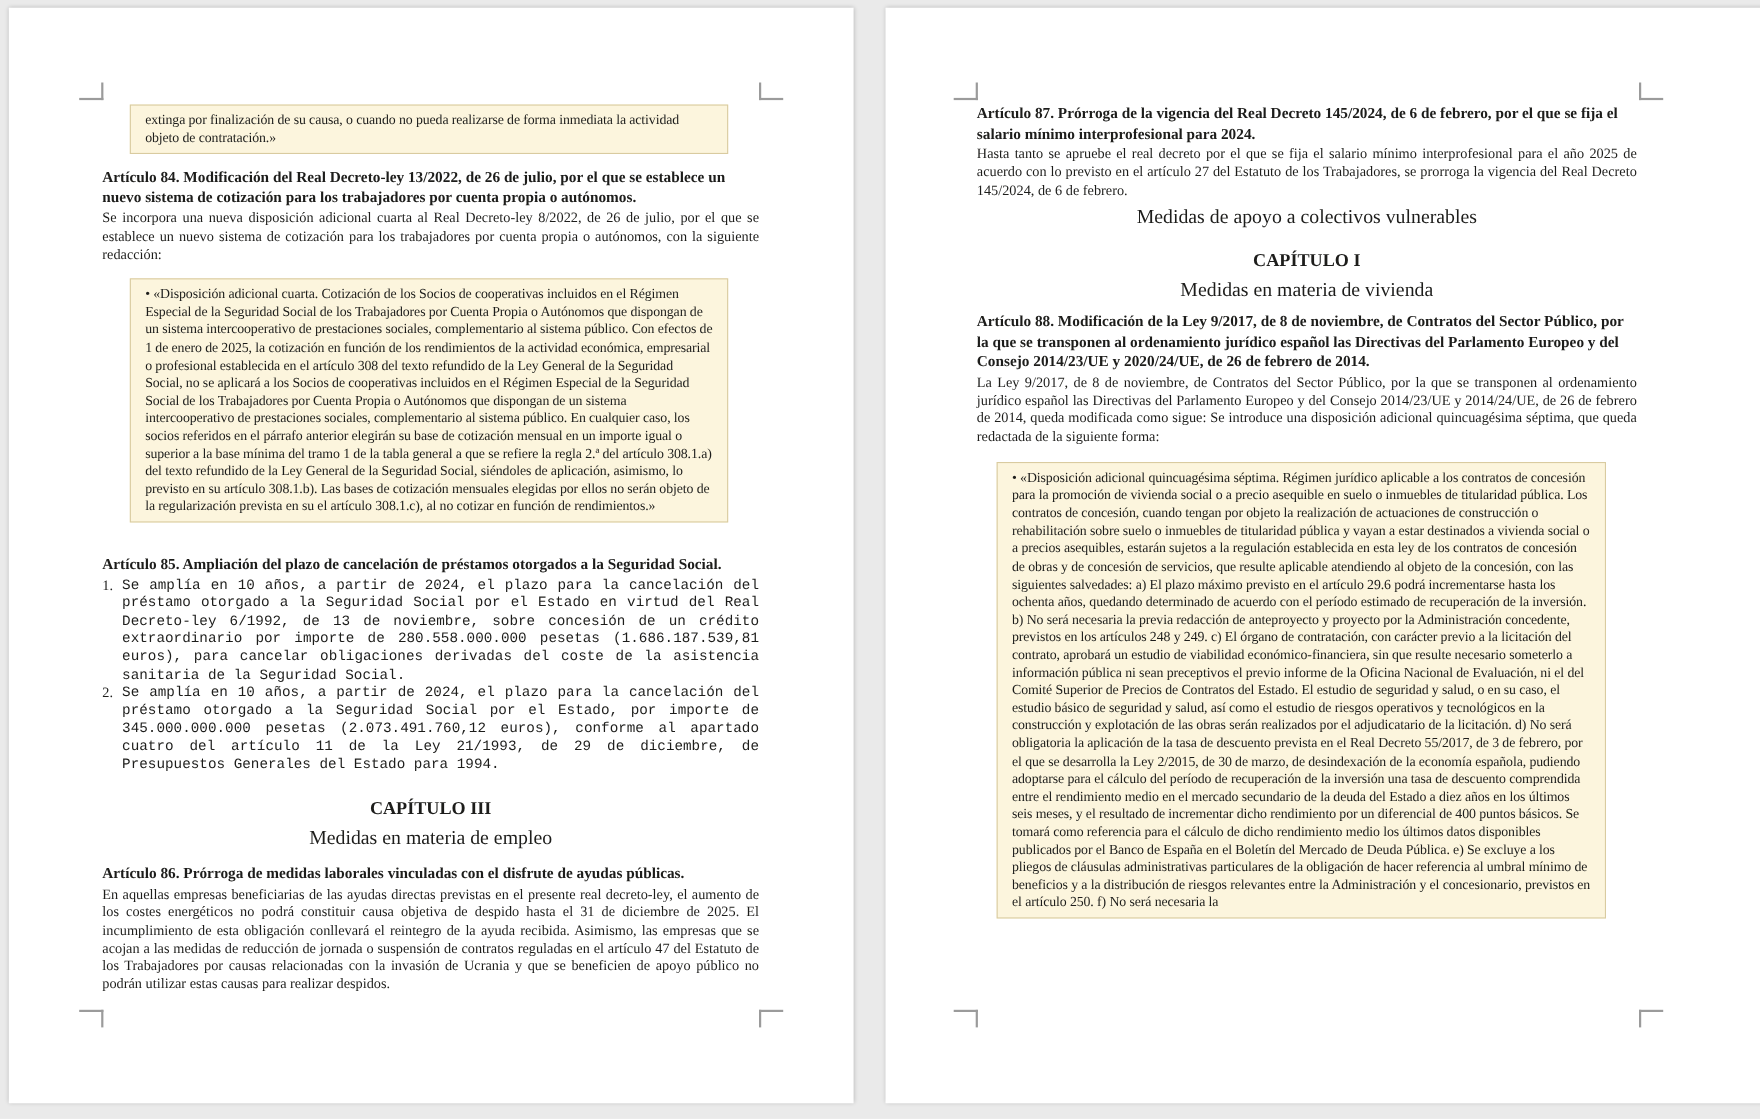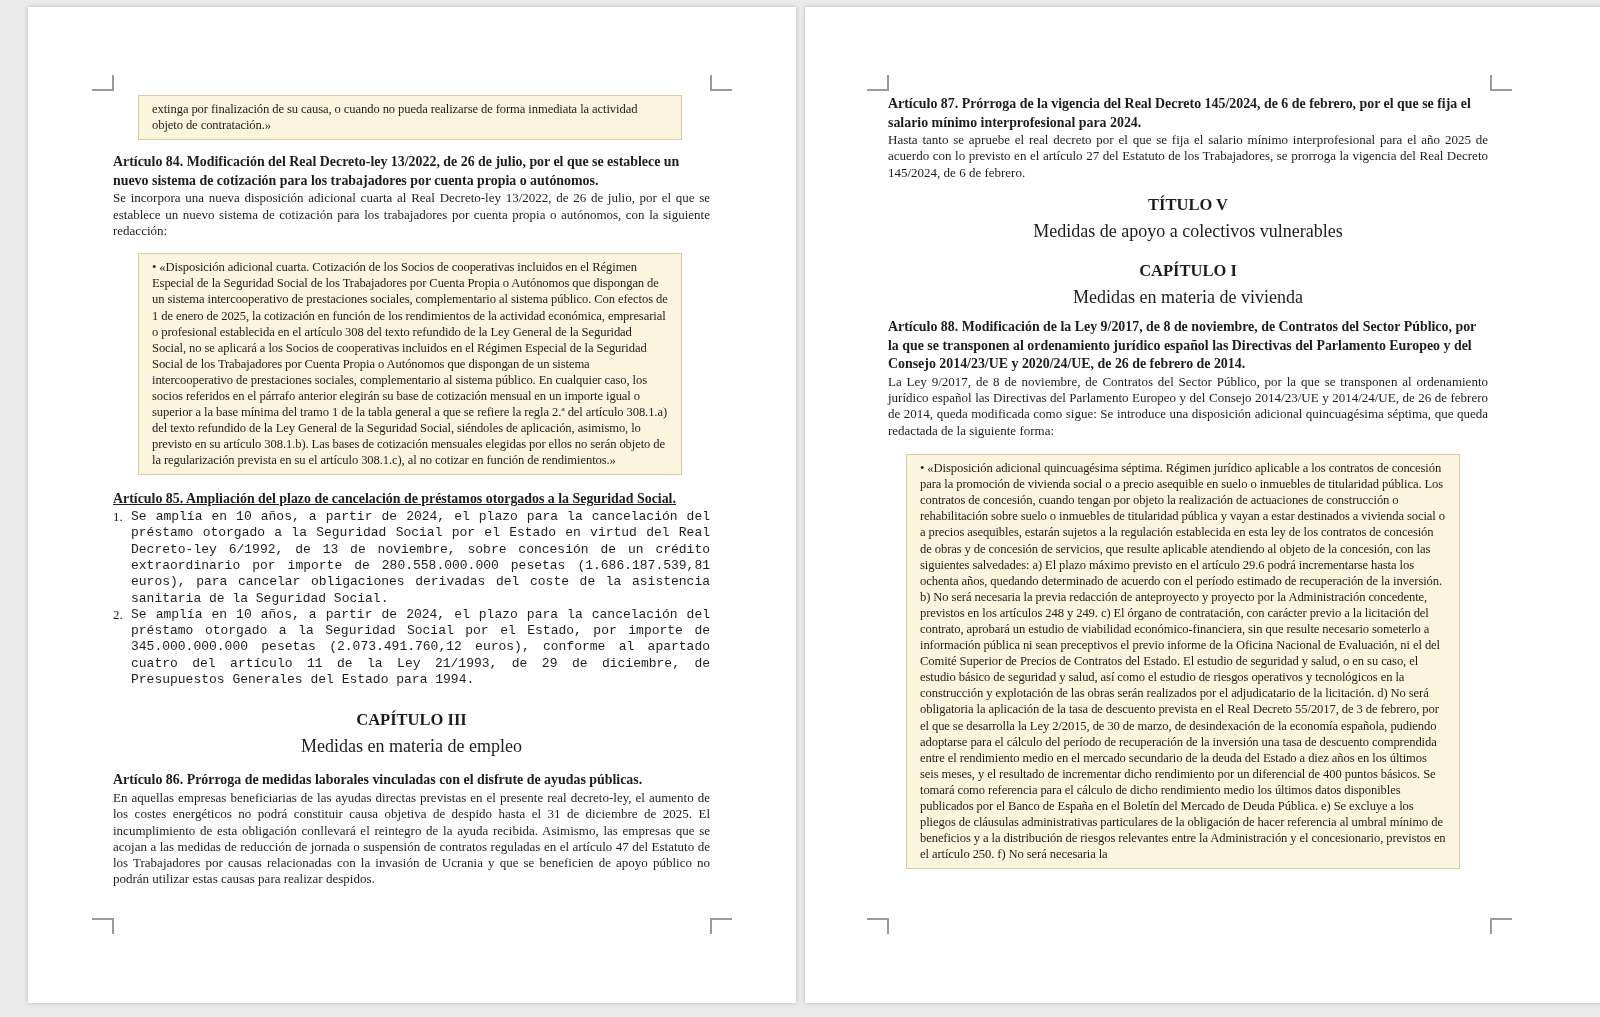--- a/index.html
+++ b/index.html
@@ -11,21 +11,21 @@
     overflow: hidden;
     position: relative;
   }
   .page {
     position: absolute;
     top: 7px;
     height: 996px;
     background: var(--paper, #ffffff);
     box-shadow: 0 0 4px rgba(0,0,0,0.22);
   }
-  #page-left  { left: 28px;  width: 768px; }
+  #page-left  { left: 8px;  width: 768px; }
   #page-right { left: 805px; width: 822px; }
 
   .content { position: absolute; top: 88px; }
   #page-left  .content { left: 85px; width: 597px; }
   #page-right .content { left: 83px; width: 600px; }
 
   
   .cropmark {
     position: absolute;
     width: 20px; height: 14px;
@@ -95,41 +95,41 @@
   }
 
   
   .mt-sm  { margin-top: 8px;  }
   .mt-md  { margin-top: 14px; }
   .mt-xl  { margin-top: 22px; }
   .qb-top    { margin: 0 28px 0 25px; }
   .qb-art84  { margin: 14px 28px 0 25px; }
   .qb-art88  { margin: 15px 28px 0 18px; }
   .h-art84 { margin-top: 13px; }
-  .h-art85 { margin-top: 15px; text-decoration: underline; }
+  .h-art85 { margin-top: 30px; }
   .h-art86 { margin-top: 17px; }
   .h-art88 { margin-top: 13px; }
 </style>
 </head>
 <body>
 
 <div class="page" id="page-left">
   <div class="cropmark cm-tl"></div>
   <div class="cropmark cm-tr"></div>
   <div class="cropmark cm-bl"></div>
   <div class="cropmark cm-br"></div>
 
   <div class="content">
 
     <div class="quote-box qb-top">
       <p>extinga por finalización de su causa, o cuando no pueda realizarse de forma inmediata la actividad objeto de contratación.»</p>
     </div>
 
     <p class="art-heading h-art84">Artículo 84. Modificación del Real Decreto-ley 13/2022, de 26 de julio, por el que se establece un nuevo sistema de cotización para los trabajadores por cuenta propia o autónomos.</p>
-    <p class="body-p">Se incorpora una nueva disposición adicional cuarta al Real Decreto-ley 13/2022, de 26 de julio, por el que se establece un nuevo sistema de cotización para los trabajadores por cuenta propia o autónomos, con la siguiente redacción:</p>
+    <p class="body-p">Se incorpora una nueva disposición adicional cuarta al Real Decreto-ley 8/2022, de 26 de julio, por el que se establece un nuevo sistema de cotización para los trabajadores por cuenta propia o autónomos, con la siguiente redacción:</p>
 
     <div class="quote-box qb-art84">
       <p>• «Disposición adicional cuarta. Cotización de los Socios de cooperativas incluidos en el Régimen Especial de la Seguridad Social de los Trabajadores por Cuenta Propia o Autónomos que dispongan de un sistema intercooperativo de prestaciones sociales, complementario al sistema público. Con efectos de 1 de enero de 2025, la cotización en función de los rendimientos de la actividad económica, empresarial o profesional establecida en el artículo 308 del texto refundido de la Ley General de la Seguridad Social, no se aplicará a los Socios de cooperativas incluidos en el Régimen Especial de la Seguridad Social de los Trabajadores por Cuenta Propia o Autónomos que dispongan de un sistema intercooperativo de prestaciones sociales, complementario al sistema público. En cualquier caso, los socios referidos en el párrafo anterior elegirán su base de cotización mensual en un importe igual o superior a la base mínima del tramo 1 de la tabla general a que se refiere la regla 2.ª del artículo 308.1.a) del texto refundido de la Ley General de la Seguridad Social, siéndoles de aplicación, asimismo, lo previsto en su artículo 308.1.b). Las bases de cotización mensuales elegidas por ellos no serán objeto de la regularización prevista en su el artículo 308.1.c), al no cotizar en función de rendimientos.»</p>
     </div>
 
     <p class="art-heading h-art85">Artículo 85. Ampliación del plazo de cancelación de préstamos otorgados a la Seguridad Social.</p>
     <div class="num-list">
       <div class="num-item">
         <span class="num">1.</span>
         <span class="itxt">Se amplía en 10 años, a partir de 2024, el plazo para la cancelación del préstamo otorgado a la Seguridad Social por el Estado en virtud del Real Decreto-ley 6/1992, de 13 de noviembre, sobre concesión de un crédito extraordinario por importe de 280.558.000.000 pesetas (1.686.187.539,81 euros), para cancelar obligaciones derivadas del coste de la asistencia sanitaria de la Seguridad Social.</span>
@@ -153,21 +153,20 @@
   <div class="cropmark cm-tl"></div>
   <div class="cropmark cm-tr"></div>
   <div class="cropmark cm-bl"></div>
   <div class="cropmark cm-br"></div>
 
   <div class="content">
 
     <p class="art-heading">Artículo 87. Prórroga de la vigencia del Real Decreto 145/2024, de 6 de febrero, por el que se fija el salario mínimo interprofesional para 2024.</p>
     <p class="body-p">Hasta tanto se apruebe el real decreto por el que se fija el salario mínimo interprofesional para el año 2025 de acuerdo con lo previsto en el artículo 27 del Estatuto de los Trabajadores, se prorroga la vigencia del Real Decreto 145/2024, de 6 de febrero.</p>
 
-    <p class="chapter-title mt-md">TÍTULO V</p>
     <p class="chapter-subtitle mt-sm">Medidas de apoyo a colectivos vulnerables</p>
 
     <p class="chapter-title mt-xl">CAPÍTULO I</p>
     <p class="chapter-subtitle mt-sm">Medidas en materia de vivienda</p>
 
     <p class="art-heading h-art88">Artículo 88. Modificación de la Ley 9/2017, de 8 de noviembre, de Contratos del Sector Público, por la que se transponen al ordenamiento jurídico español las Directivas del Parlamento Europeo y del Consejo 2014/23/UE y 2020/24/UE, de 26 de febrero de 2014.</p>
     <p class="body-p">La Ley 9/2017, de 8 de noviembre, de Contratos del Sector Público, por la que se transponen al ordenamiento jurídico español las Directivas del Parlamento Europeo y del Consejo 2014/23/UE y 2014/24/UE, de 26 de febrero de 2014, queda modificada como sigue: Se introduce una disposición adicional quincuagésima séptima, que queda redactada de la siguiente forma:</p>
 
     <div class="quote-box qb-art88">
       <p>• «Disposición adicional quincuagésima séptima. Régimen jurídico aplicable a los contratos de concesión para la promoción de vivienda social o a precio asequible en suelo o inmuebles de titularidad pública. Los contratos de concesión, cuando tengan por objeto la realización de actuaciones de construcción o rehabilitación sobre suelo o inmuebles de titularidad pública y vayan a estar destinados a vivienda social o a precios asequibles, estarán sujetos a la regulación establecida en esta ley de los contratos de concesión de obras y de concesión de servicios, que resulte aplicable atendiendo al objeto de la concesión, con las siguientes salvedades: a) El plazo máximo previsto en el artículo 29.6 podrá incrementarse hasta los ochenta años, quedando determinado de acuerdo con el período estimado de recuperación de la inversión. b) No será necesaria la previa redacción de anteproyecto y proyecto por la Administración concedente, previstos en los artículos 248 y 249. c) El órgano de contratación, con carácter previo a la licitación del contrato, aprobará un estudio de viabilidad económico-financiera, sin que resulte necesario someterlo a información pública ni sean preceptivos el previo informe de la Oficina Nacional de Evaluación, ni el del Comité Superior de Precios de Contratos del Estado. El estudio de seguridad y salud, o en su caso, el estudio básico de seguridad y salud, así como el estudio de riesgos operativos y tecnológicos en la construcción y explotación de las obras serán realizados por el adjudicatario de la licitación. d) No será obligatoria la aplicación de la tasa de descuento prevista en el Real Decreto 55/2017, de 3 de febrero, por el que se desarrolla la Ley 2/2015, de 30 de marzo, de desindexación de la economía española, pudiendo adoptarse para el cálculo del período de recuperación de la inversión una tasa de descuento comprendida entre el rendimiento medio en el mercado secundario de la deuda del Estado a diez años en los últimos seis meses, y el resultado de incrementar dicho rendimiento por un diferencial de 400 puntos básicos. Se tomará como referencia para el cálculo de dicho rendimiento medio los últimos datos disponibles publicados por el Banco de España en el Boletín del Mercado de Deuda Pública. e) Se excluye a los pliegos de cláusulas administrativas particulares de la obligación de hacer referencia al umbral mínimo de beneficios y a la distribución de riesgos relevantes entre la Administración y el concesionario, previstos en el artículo 250. f) No será necesaria la</p>

